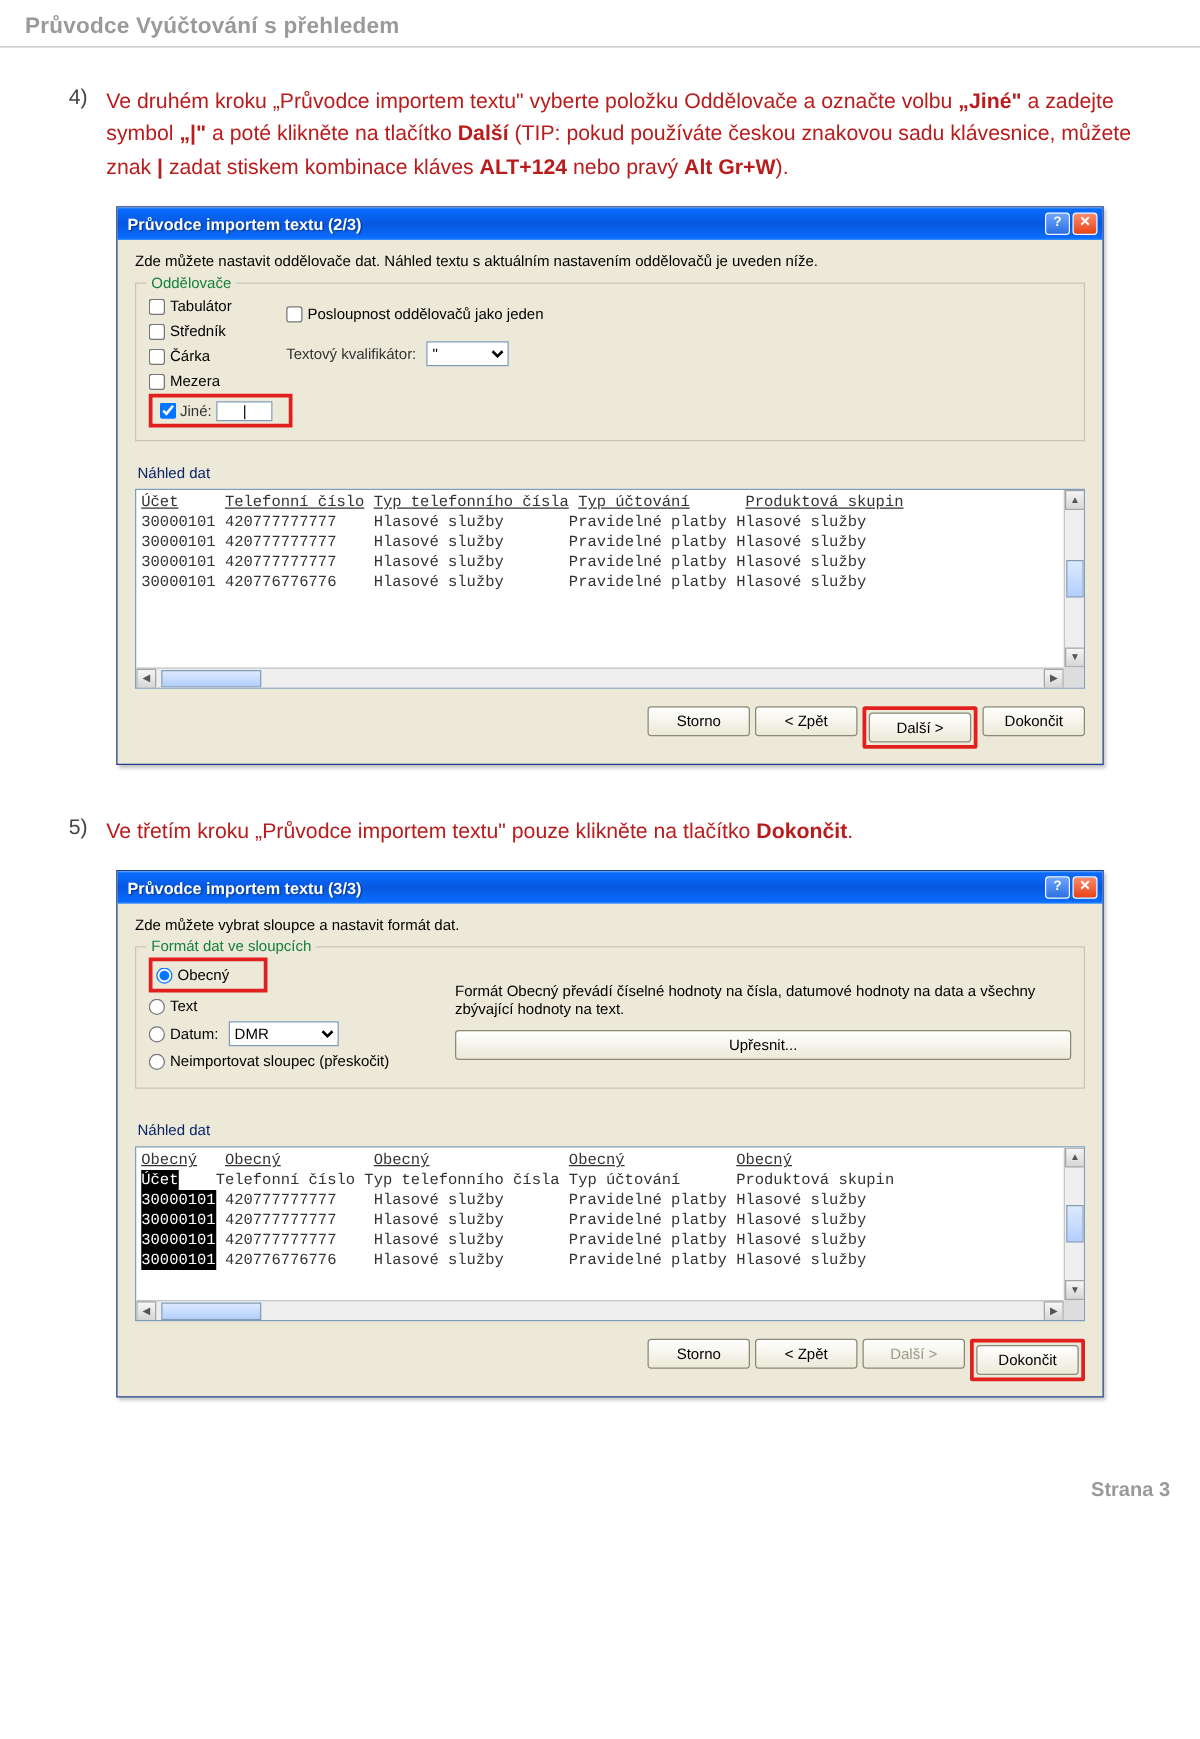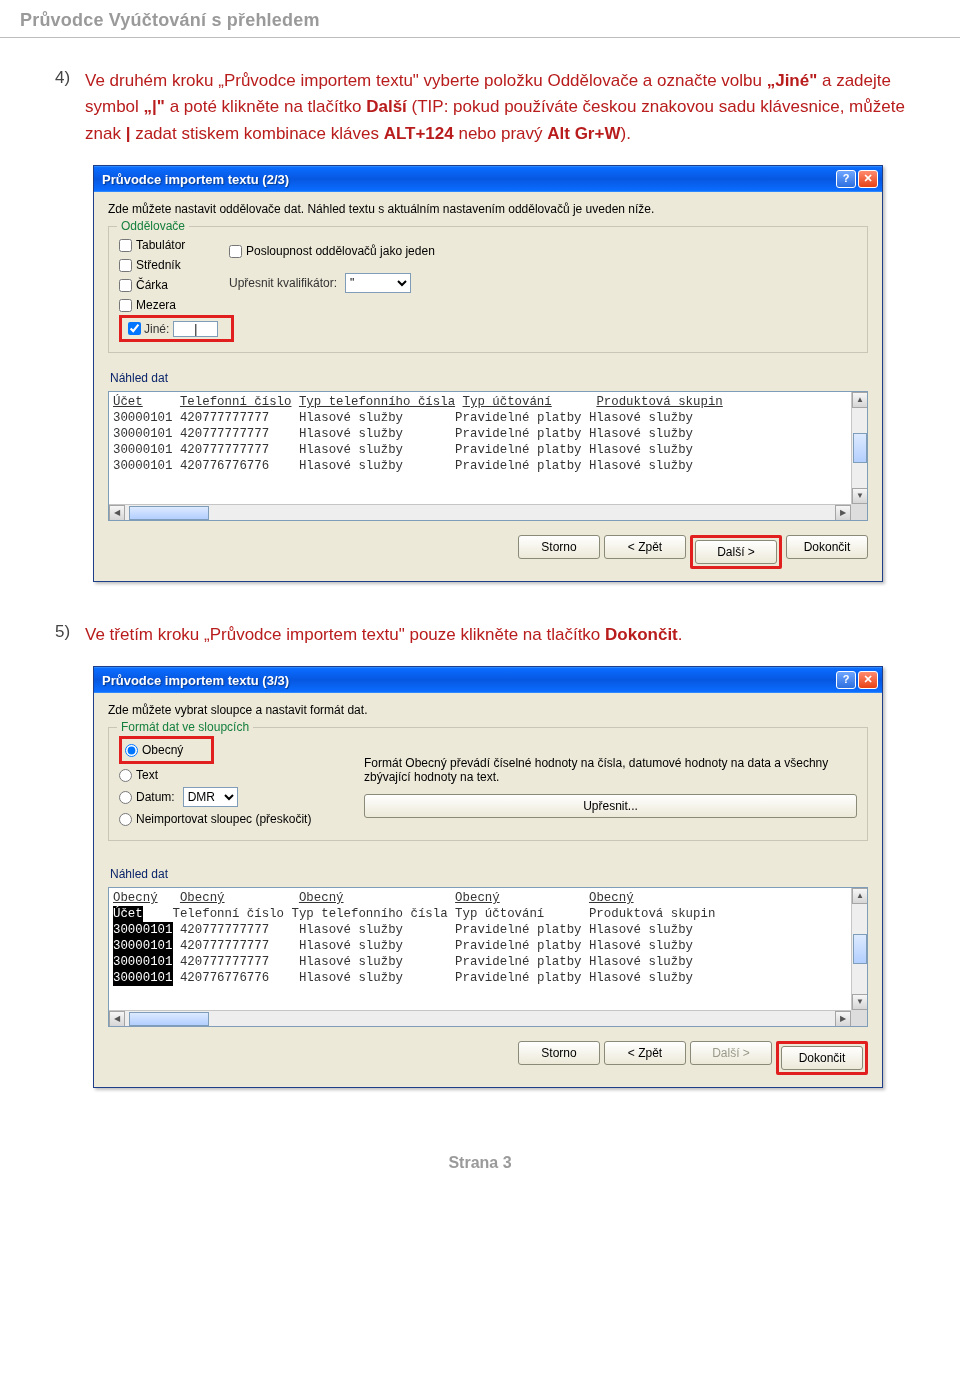--- a/index.html
+++ b/index.html
@@ -107,21 +107,21 @@
   .jine-highlight input[type=text] {
     width: 45px; height: 16px; font-size:12px; border:1px solid #7f9db9; margin-left:4px;
     text-align:center;
   }
   .kval-row { margin-top: 12px; display:flex; align-items:center; }
   .kval-row select { width: 66px; height:20px; font-size:12px; border:1px solid #7f9db9; background:#fff; margin-left:8px; }
 
   .nahled-box {
     border: 1px solid #7f9db9;
     background: #fff;
-    height: 130px;
+    height: 160px;
     margin-top: 6px;
     overflow: hidden;
     position: relative;
   }
   .nahled-inner {
     font-family: "Courier New", monospace;
     font-size: 12.4px;
     white-space: pre;
     padding: 2px 0 0 4px;
     line-height: 16px;
@@ -154,30 +154,30 @@
     color:#000;
   }
   .xp-btn.disabled { color:#9a9a8a; }
   .btn-highlight { border: 3px solid #e21f1f; padding:2px; border-radius:2px; }
 
   
   .fmt-row { display:flex; gap: 20px; }
   .fmt-left { width: 225px; }
   .fmt-right { flex:1; font-size:12px; color:#000; padding-top: 20px; }
   .rb-row { display:flex; align-items:center; height:22px; font-size:12px; color:#000; }
-  .rb-row select { width:55px; height:20px; font-size:12px; border:1px solid #7f9db9; background:#fff; margin-left:8px; }
+  .rb-row select { width:88px; height:20px; font-size:12px; border:1px solid #7f9db9; background:#fff; margin-left:8px; }
   .rb-highlight { border: 3px solid #e21f1f; padding: 0 3px; width: 95px; }
   .upresnit-row { margin-top: 10px; }
   .upresnit-row .xp-btn { min-width: 88px; }
   .sel-col {
     background:#000; color:#fff; display:inline-block;
   }
 
   .footer {
-    text-align: center;
+    text-align: right;
     font-size: 16px;
     font-weight: bold;
     color: #9a9a9a;
     padding: 16px 24px;
   }
 </style>
 </head>
 <body>
 
 <div class="page-header">Průvodce Vyúčtování s přehledem</div>
@@ -225,21 +225,21 @@
               <span>Jiné:</span>
               <input type="text" value="|" style="">
             </div>
           </div>
           <div class="delim-right">
             <div class="cb-row">
                 <input type="checkbox" style="">
                 <span>Posloupnost oddělovačů jako jeden</span>
               </div>
             <div class="kval-row">
-              <span>Upřesnit kvalifikátor:</span>
+              <span>Textový kvalifikátor:</span>
               <select><option>"</option></select>
             </div>
           </div>
         </div>
       </div>
 
       <div style="font-size:12px;color:#0a246a;margin:18px 0 2px 2px;">Náhled dat</div>
       <div class="nahled-box">
         <div class="nahled-inner"><span class="hdr">Účet</span>     <span class="hdr">Telefonní číslo</span> <span class="hdr">Typ telefonního čísla</span> <span class="hdr">Typ účtování</span>      <span class="hdr">Produktová skupin</span>
 <span>30000101</span> <span>420777777777</span>    <span>Hlasové služby</span>       <span>Pravidelné platby</span> <span>Hlasové služby</span>

